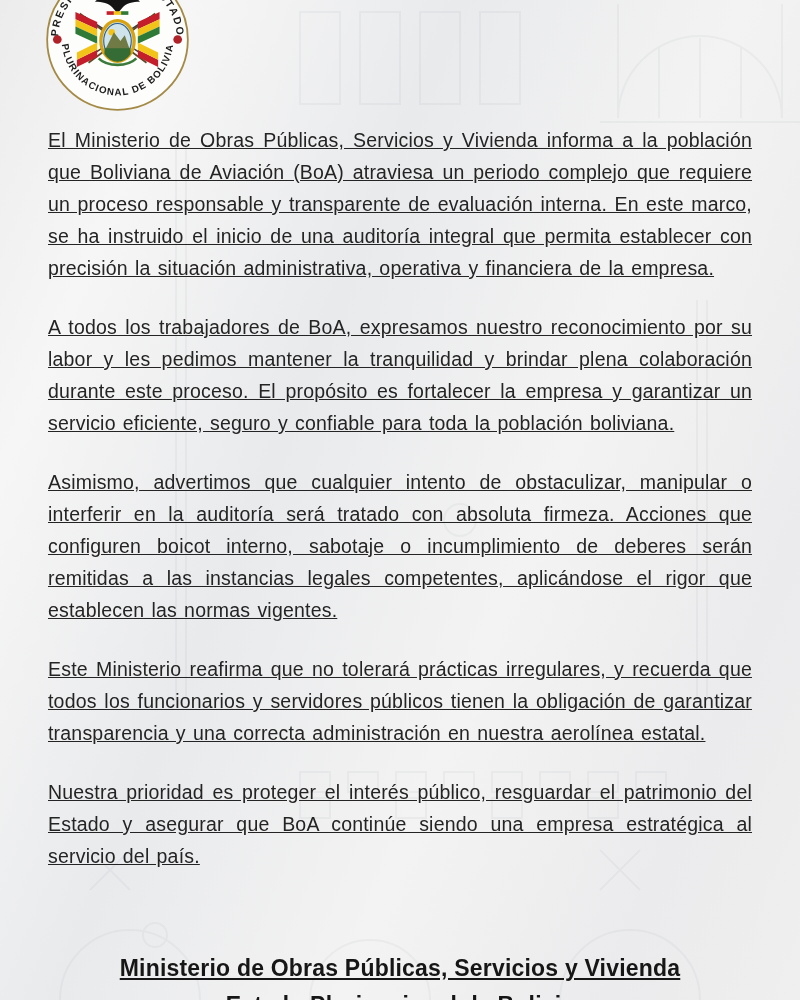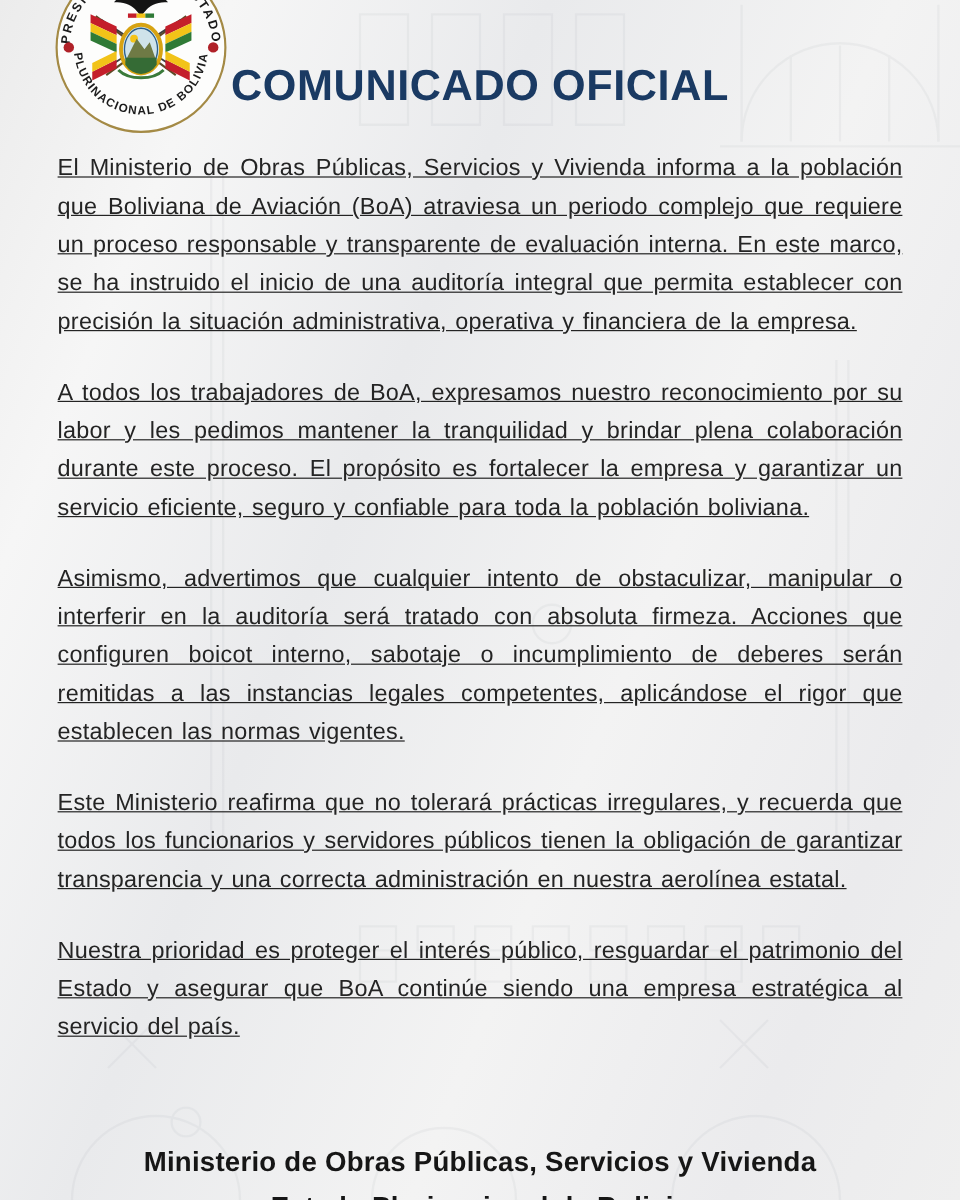--- a/index.html
+++ b/index.html
@@ -15,21 +15,21 @@
     position:absolute;left:0;top:50px;width:800px;text-align:center;
     font-size:36px;font-weight:800;letter-spacing:.5px;color:#1a3a63;margin:0;
   }
   .content{position:absolute;left:48px;top:124px;width:704px;}
   .content p{
     margin:0 0 27px 0;text-align:justify;
     font-size:19.5px;line-height:32px;color:#242424;
     letter-spacing:.2px;word-spacing:1.5px;text-decoration:underline;
   }
   .footer{position:absolute;left:0;top:950px;width:800px;text-align:center;color:#161616;}
-  .footer div{font-size:23px;font-weight:700;line-height:37px;letter-spacing:.2px;}
+  .footer div{font-size:23px;font-weight:700;line-height:37px;letter-spacing:.2px;text-decoration:underline;}
   .ringtext{font-family:"Liberation Sans",sans-serif;font-weight:700;fill:#1b1b1b;}
 </style>
 </head>
 <body>
 
 <div class="page">
 
   <svg class="watermark" viewBox="0 0 800 1000" fill="none" stroke="#7f8790" stroke-width="2">
     <path d="M618,118 a82,82 0 0 1 164,0"></path>
     <path d="M618,118 V4 M782,118 V4 M600,122 H800 M659,118 V46 M741,118 V46 M700,118 V38"></path>
@@ -97,21 +97,20 @@
         <ellipse cx="0" cy="4" rx="19" ry="24" fill="none" stroke="#2b5e8a" stroke-width="1.5"></ellipse>
         <circle cx="-8" cy="-8" r="4.5" fill="#f5c318"></circle>
         <polygon points="-17,16 -5,-8 4,4 10,-4 17,16" fill="#6f7a45"></polygon>
         <path d="M-18,14 h36 v8 a23,28 0 0 1 -36,0 z" fill="#356b35"></path>
 
         <path d="M-26,28 C-14,40 14,40 26,28" stroke="#3a7a3a" stroke-width="3.5" fill="none"></path>
       </g>
     </svg>
   </div>
 
-  <h1 class="title">COMUNICADO OFICIAL</h1>
 
   <div class="content">
     <p>El Ministerio de Obras Públicas, Servicios y Vivienda informa a la población que Boliviana de Aviación (BoA) atraviesa un periodo complejo que requiere un proceso responsable y transparente de evaluación interna. En este marco, se ha instruido el inicio de una auditoría integral que permita establecer con precisión la situación administrativa, operativa y financiera de la empresa.</p>
     <p>A todos los trabajadores de BoA, expresamos nuestro reconocimiento por su labor y les pedimos mantener la tranquilidad y brindar plena colaboración durante este proceso. El propósito es fortalecer la empresa y garantizar un servicio eficiente, seguro y confiable para toda la población boliviana.</p>
     <p>Asimismo, advertimos que cualquier intento de obstaculizar, manipular o interferir en la auditoría será tratado con absoluta firmeza. Acciones que configuren boicot interno, sabotaje o incumplimiento de deberes serán remitidas a las instancias legales competentes, aplicándose el rigor que establecen las normas vigentes.</p>
     <p>Este Ministerio reafirma que no tolerará prácticas irregulares, y recuerda que todos los funcionarios y servidores públicos tienen la obligación de garantizar transparencia y una correcta administración en nuestra aerolínea estatal.</p>
     <p>Nuestra prioridad es proteger el interés público, resguardar el patrimonio del Estado y asegurar que BoA continúe siendo una empresa estratégica al servicio del país.</p>
   </div>
 
   <div class="footer">

